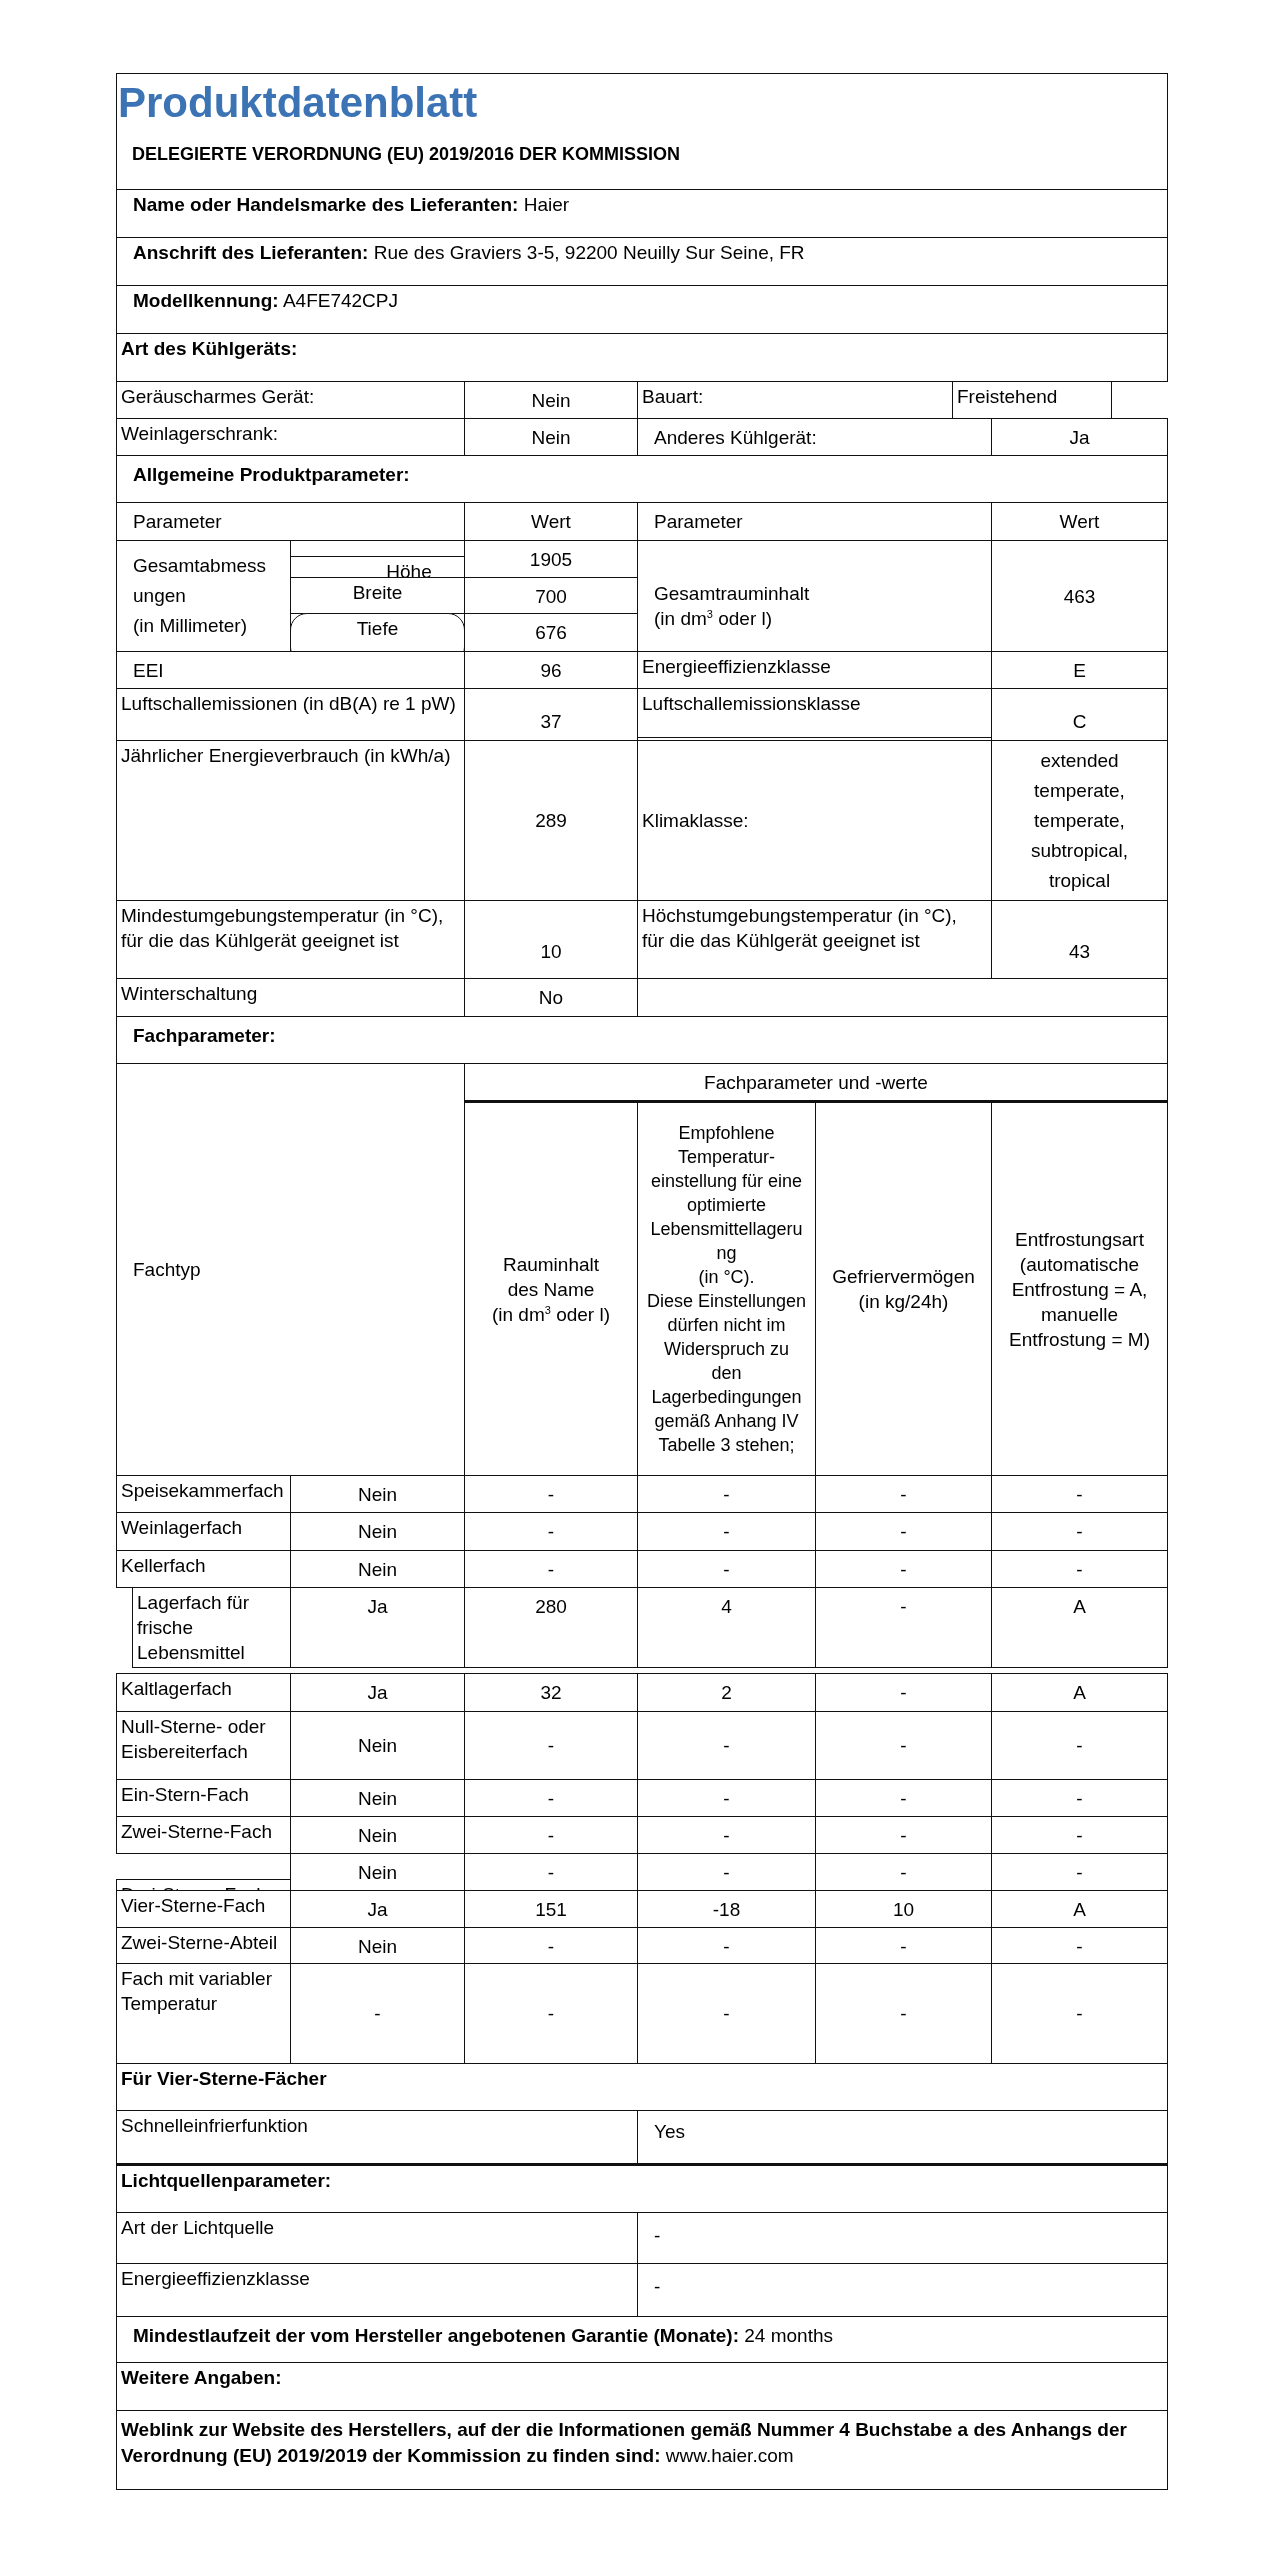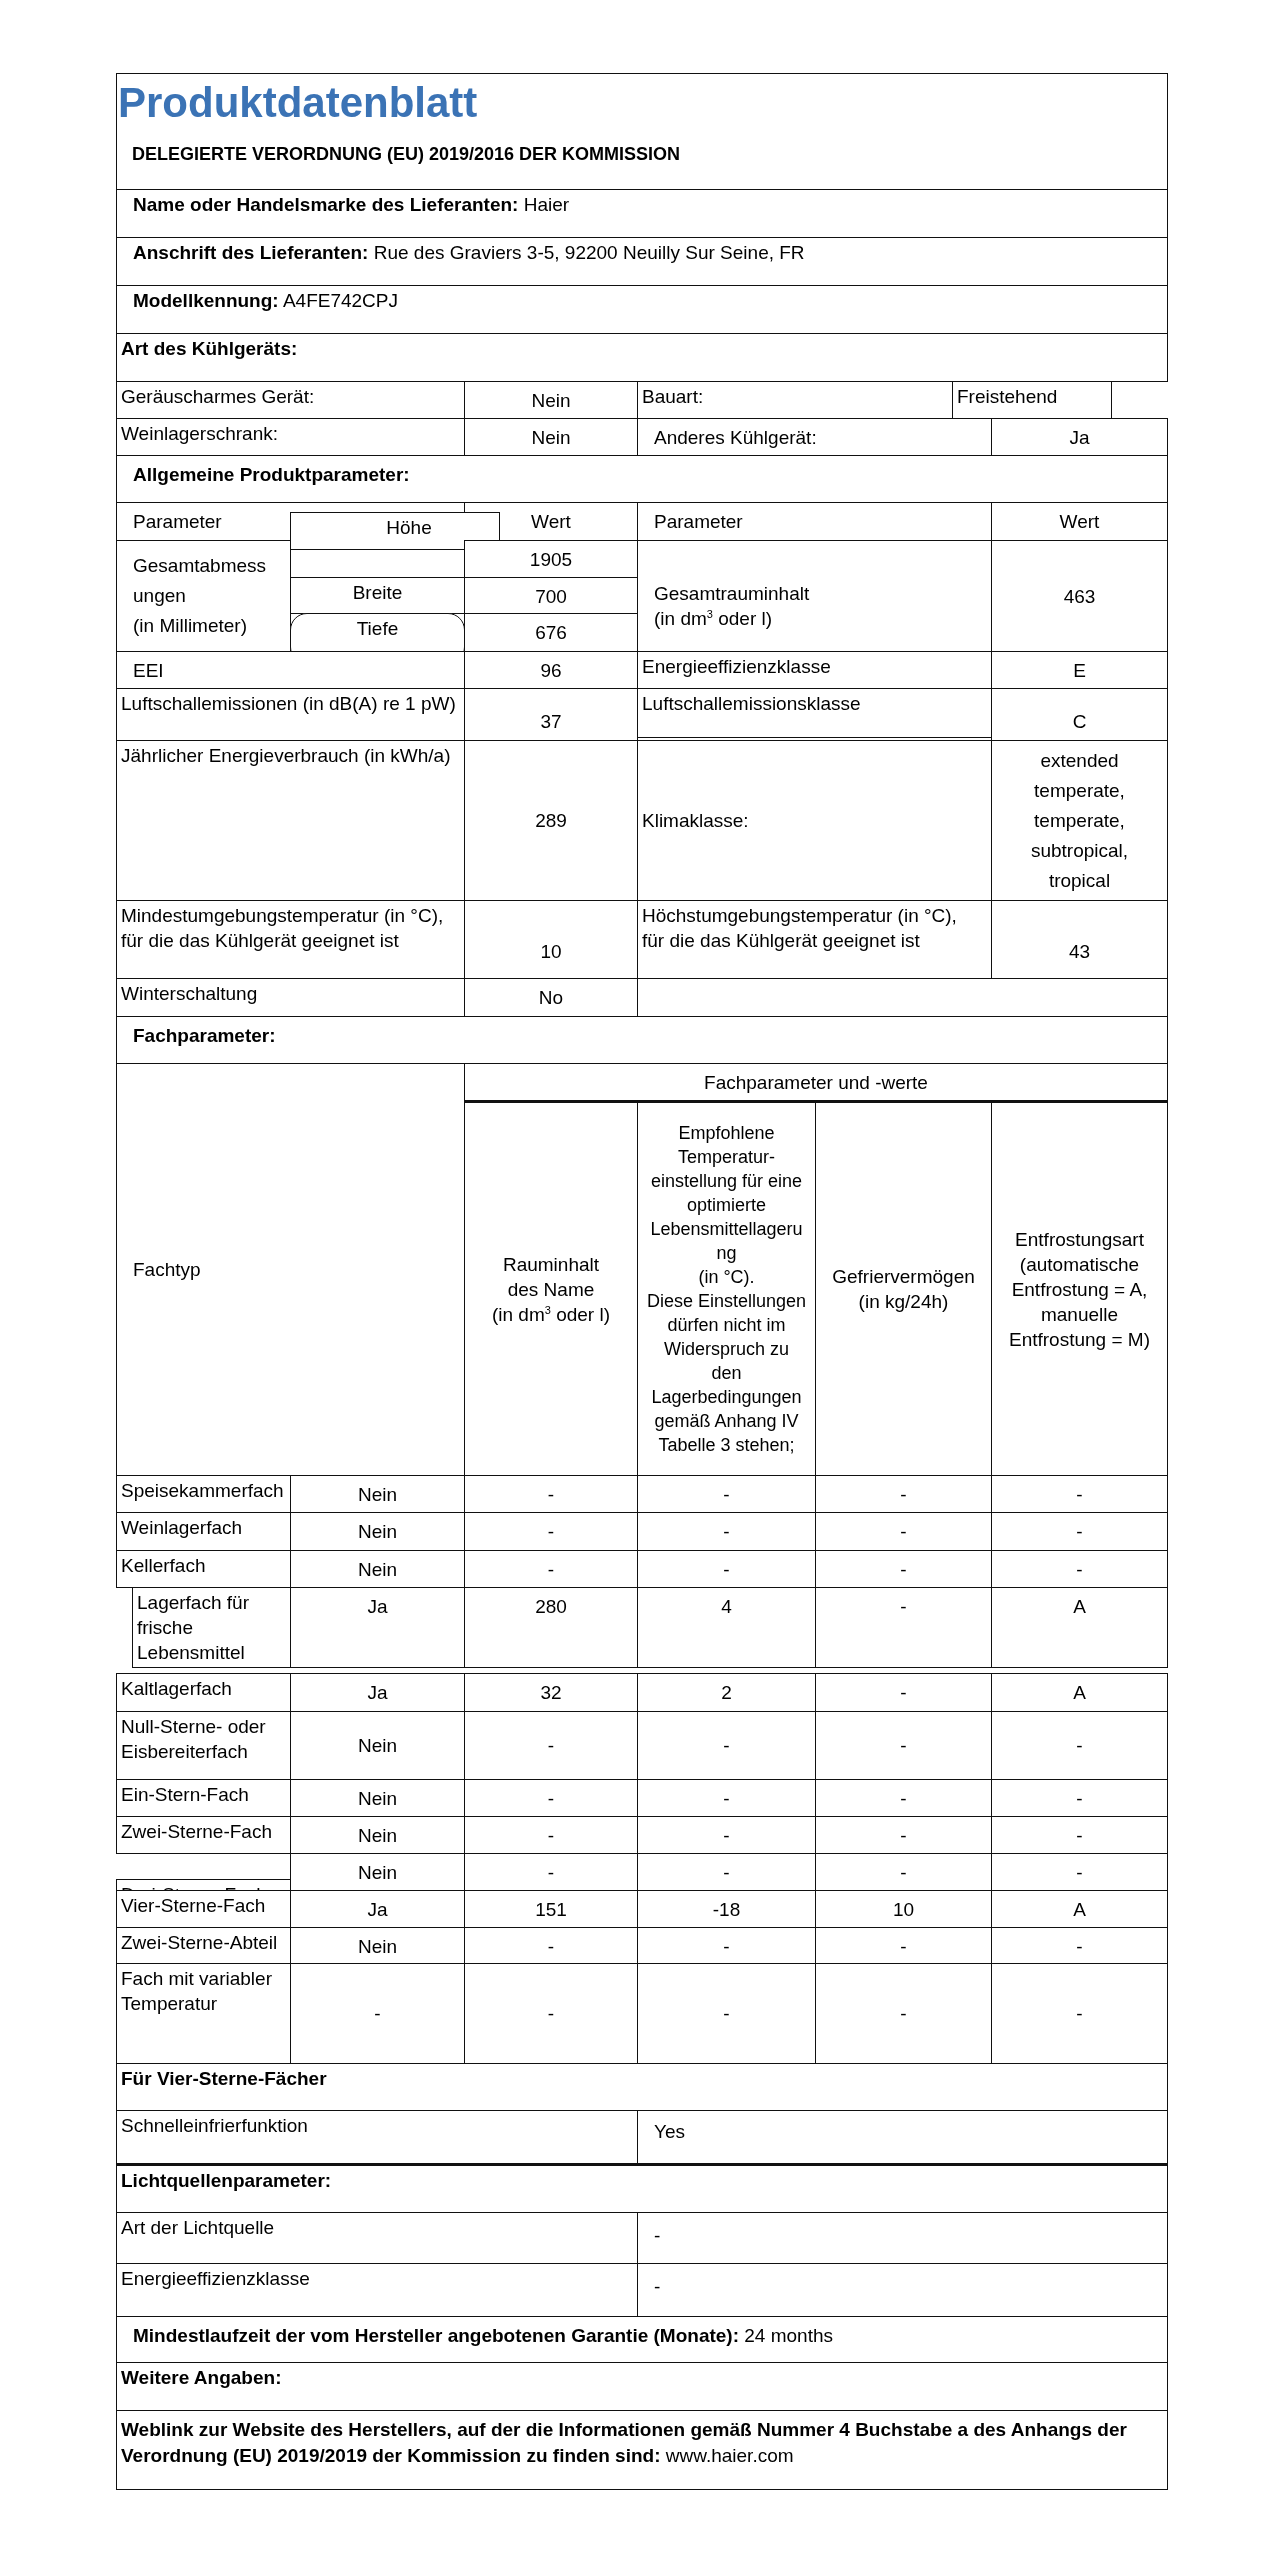--- a/index.html
+++ b/index.html
@@ -51,21 +51,21 @@
 <div class="c pad" style="left:116px;top:502px;width:349px;height:39px;padding-top:6px;">Parameter</div>
 <div class="c top-ctr" style="left:464px;top:502px;width:174px;height:39px;padding-top:6px;">Wert</div>
 <div class="c pad" style="left:637px;top:502px;width:355px;height:39px;padding-top:6px;">Parameter</div>
 <div class="c top-ctr" style="left:991px;top:502px;width:177px;height:39px;padding-top:6px;">Wert</div>
 
 <div class="c pad" style="left:116px;top:540px;width:175px;height:112px;padding-top:10px;line-height:30px;">
   <div>Gesamtabmess</div>
   <div>ungen</div>
   <div>(in Millimeter)</div>
 </div>
-<div class="c top-ctr" style="left:290px;top:512px;width:210px;height:38px;padding-left:32px;">Höhe</div>
+<div class="c top-ctr" style="left:290px;top:556px;width:210px;height:38px;padding-left:32px;">Höhe</div>
 <div class="c top-ctr" style="left:464px;top:540px;width:174px;height:38px;padding-top:6px;">1905</div>
 <div class="c top-ctr" style="left:290px;top:577px;width:175px;height:37px;">Breite</div>
 <div class="c top-ctr" style="left:464px;top:577px;width:174px;height:37px;padding-top:6px;">700</div>
 <div class="c top-ctr" style="left:290px;top:613px;width:175px;height:51px;border-radius:17px;">Tiefe</div>
 <div class="c top-ctr" style="left:464px;top:613px;width:174px;height:39px;padding-top:6px;">676</div>
 
 <div class="c pad" style="left:637px;top:540px;width:355px;height:112px;padding-top:40px;">
   <div>Gesamtrauminhalt</div>
   <div><span>(in dm</span><span class="sup">3</span><span> oder l)</span></div>
 </div>

